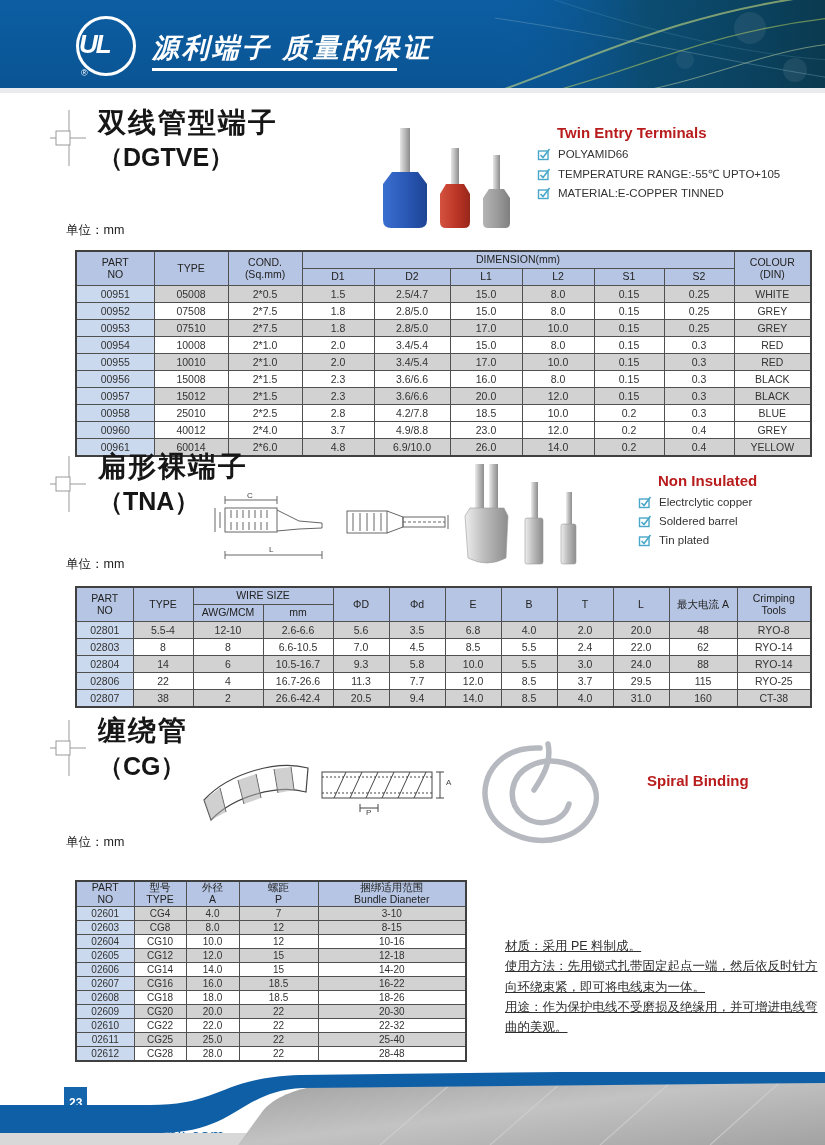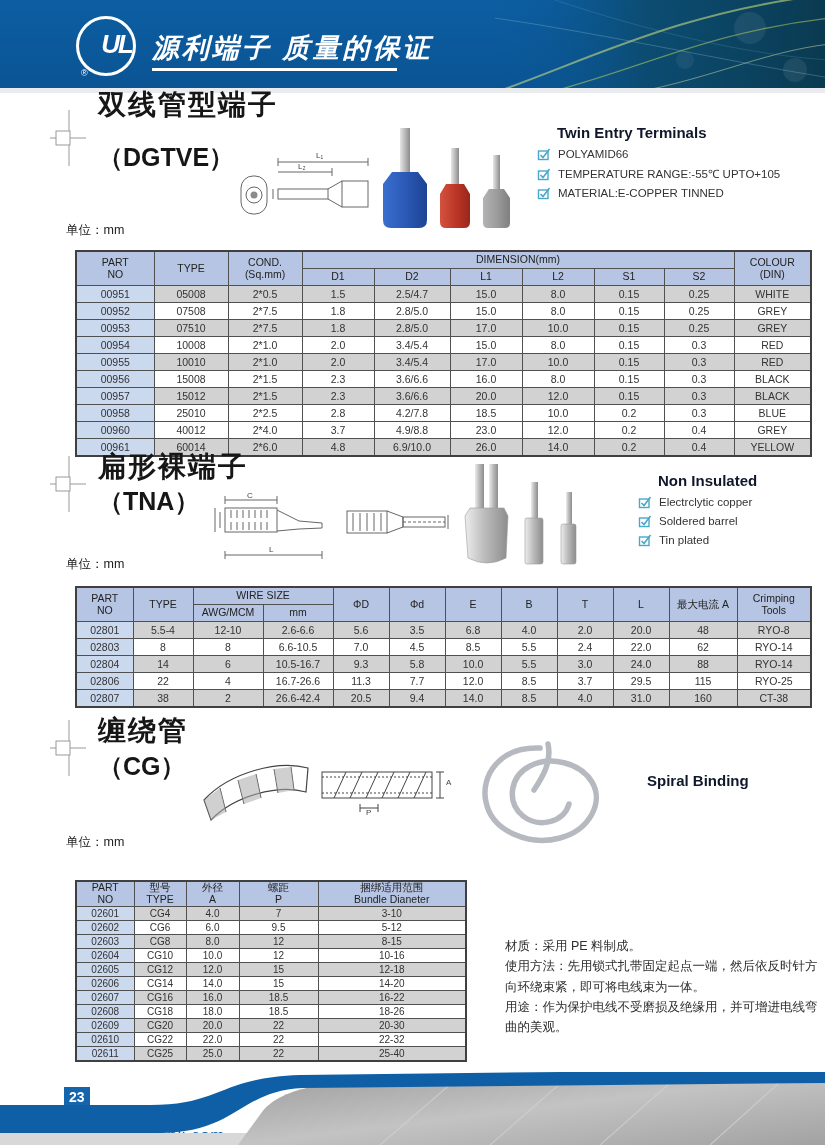--- a/index.html
+++ b/index.html
@@ -7,35 +7,35 @@
         font-family:"Liberation Sans",sans-serif;color:#222;}
   .abs{position:absolute;}
 
   
   .header{position:absolute;left:0;top:0;width:825px;height:88px;
           background:linear-gradient(180deg,#0c5ea2 0%,#0a5494 100%);}
   .header-sep{position:absolute;left:0;top:88px;width:825px;height:5px;background:#e9ebee;}
   .header-art{position:absolute;right:0;top:0;}
   .ul-logo{position:absolute;left:76px;top:16px;width:54px;height:54px;border:3px solid #fff;
            border-radius:50%;}
-  .ul-text{position:absolute;left:0;top:10px;width:53px;text-align:right;color:#fff;
+  .ul-text{position:absolute;left:0;top:10px;width:53px;text-align:left;color:#fff;
            font-weight:700;font-style:italic;font-size:26px;letter-spacing:-2px;}
   .ul-reg{position:absolute;left:2px;top:49px;color:#fff;font-size:9px;}
   .brand{position:absolute;left:152px;top:30px;color:#fff;font-size:27px;font-weight:700;
          font-style:italic;letter-spacing:3px;white-space:nowrap;}
   .brand-underline{position:absolute;left:152px;top:68px;width:245px;height:3px;background:#fff;}
 
   
   .sec-title{position:absolute;font-size:28px;font-weight:700;color:#161616;letter-spacing:2px;white-space:nowrap;}
   .sec-code{position:absolute;font-size:25px;font-weight:700;color:#161616;white-space:nowrap;}
   .unit{position:absolute;font-size:12.5px;color:#222;}
 
   .cross{position:absolute;}
 
-  .panel-title{font-size:15px;font-weight:700;color:#0f172a;margin:0 0 6px 20px;white-space:nowrap;}
+  .panel-title{font-size:15px;font-weight:700;color:#b91c1c;margin:0 0 6px 20px;white-space:nowrap;}
   ul.features{list-style:none;margin:0;padding:0;}
   ul.features li{display:flex;align-items:center;gap:7px;margin:5px 0;font-size:11.5px;color:#333;white-space:nowrap;}
   .chk{flex:0 0 auto;}
 
   .drawing{position:absolute;}
   .dim-label{position:absolute;font-size:8px;color:#444;}
 
   
   table.t{position:absolute;border-collapse:collapse;table-layout:fixed;background:#fff;
           font-size:10.5px;color:#333;border:2px solid #404040;}
@@ -43,25 +43,25 @@
           padding:0 2px;overflow:hidden;}
   table.t thead th{background:#b6c5e3;font-weight:400;height:16px;line-height:1.12;color:#222;}
   table.t .pre{white-space:pre-line;}
   table.t td{height:16px;background:#fff;}
   table.t tr.shaded td{background:#d2d2d2;}
   table.t td.c-part{background:#cbd9ee !important;}
   table.t3 td{height:13px;font-size:10px;margin-top:36px;}
   table.t3 thead th{height:17px;}
 
   .notes{position:absolute;font-size:12.5px;color:#2e2e2e;line-height:1.62;}
-  .notes p{margin:0;}
+  .notes p{margin:0;text-decoration:underline;}
 
   
   .page-badge{position:absolute;left:64px;top:1087px;background:#1465ab;color:#fff;
-              font-size:14px;font-weight:700;padding:2px 5px;}
+              font-size:12px;font-weight:700;padding:9px 5px;}
   .website{position:absolute;left:96px;top:1081px;color:#1565a9;font-size:17px;letter-spacing:.5px;margin-top:45px;}
   .footer-ribbon{position:absolute;left:0;top:1072px;}
 </style>
 </head>
 <body>
 
 <div class="page">
 
   <div class="header">
     <svg class="header-art" width="330" height="88" viewBox="0 0 330 88">
@@ -89,43 +89,23 @@
     <div class="brand">源利端子  质量的保证</div>
     <div class="brand-underline"></div>
   </div>
   <div class="header-sep"></div>
 
   <svg class="cross" style="left:50px;top:110px" width="40" height="56" viewBox="0 0 40 56">
     <line x1="19" y1="0" x2="19" y2="56" stroke="#999" stroke-width="1"></line>
     <line x1="0" y1="28" x2="36" y2="28" stroke="#999" stroke-width="1"></line>
     <rect x="6" y="21" width="14" height="14" fill="#fff" stroke="#999" stroke-width="1"></rect>
   </svg>
-  <div class="sec-title" style="left:98px;top:86px">双线管型端子</div>
+  <div class="sec-title" style="left:98px;top:104px">双线管型端子</div>
   <div class="sec-code" style="left:98px;top:141px">（DGTVE）</div>
 
-  <div class="drawing" style="left:240px;top:156px;width:130px;height:72px">
-    <svg width="130" height="72" viewBox="0 0 130 72">
-      <g stroke="#666" stroke-width="1" fill="none">
-        <rect x="1" y="20" width="26" height="38" rx="12"></rect>
-        <circle cx="14" cy="39" r="8"></circle>
-        <circle cx="14" cy="39" r="3.5" fill="#8b8b8b" stroke="none"></circle>
-        <line x1="38" y1="6" x2="128" y2="6"></line>
-        <line x1="38" y1="2" x2="38" y2="10"></line>
-          <line x1="128" y1="2" x2="128" y2="10"></line>
-        <line x1="38" y1="16" x2="92" y2="16"></line>
-        <line x1="92" y1="12" x2="92" y2="20"></line>
-        <rect x="38" y="33" width="50" height="10"></rect>
-        <path d="M88,33 L102,25 M88,43 L102,51"></path>
-        <rect x="102" y="25" width="26" height="26"></rect>
-        <line x1="33" y1="33" x2="33" y2="43"></line>
-      </g>
-    </svg>
-    <span class="dim-label" style="left:76px;top:-5px">L₁</span>
-    <span class="dim-label" style="left:58px;top:6px">L₂</span>
-  </div>
 
   <div class="drawing" style="left:383px;top:120px;width:135px;height:115px">
     <svg width="135" height="115" viewBox="0 0 135 115">
       <defs>
         <linearGradient id="pin" x1="0" y1="0" x2="1" y2="0">
           <stop offset="0" stop-color="#e6e6e6"></stop>
             <stop offset="0.5" stop-color="#b9b9b9"></stop>
             <stop offset="1" stop-color="#8b8b8b"></stop>
         </linearGradient>
         <linearGradient id="blueBody" x1="0" y1="0" x2="1" y2="0">
@@ -634,27 +614,20 @@
       </tr>
     </thead>
     <tbody>
         <tr class="shaded">
           <td class="c-part">02601</td>
           <td>CG4</td>
           <td>4.0</td>
           <td>7</td>
           <td>3-10</td>
         </tr>
-        <tr>
-          <td class="c-part">02602</td>
-          <td>CG6</td>
-          <td>6.0</td>
-          <td>9.5</td>
-          <td>5-12</td>
-        </tr>
         <tr class="shaded">
           <td class="c-part">02603</td>
           <td>CG8</td>
           <td>8.0</td>
           <td>12</td>
           <td>8-15</td>
         </tr>
         <tr>
           <td class="c-part">02604</td>
           <td>CG10</td>
@@ -703,20 +676,27 @@
           <td>22.0</td>
           <td>22</td>
           <td>22-32</td>
         </tr>
         <tr class="shaded">
           <td class="c-part">02611</td>
           <td>CG25</td>
           <td>25.0</td>
           <td>22</td>
           <td>25-40</td>
+        </tr>
+        <tr>
+          <td class="c-part">02612</td>
+          <td>CG28</td>
+          <td>28.0</td>
+          <td>22</td>
+          <td>28-48</td>
         </tr>
       </tbody>
   </table>
 
   <div class="notes" style="left:505px;top:936px;width:320px">
     <p>材质：采用 PE 料制成。</p>
     <p>使用方法：先用锁式扎带固定起点一端，然后依反时针方向环绕束紧，即可将电线束为一体。</p>
     <p>用途：作为保护电线不受磨损及绝缘用，并可增进电线弯曲的美观。</p>
   </div>
 

